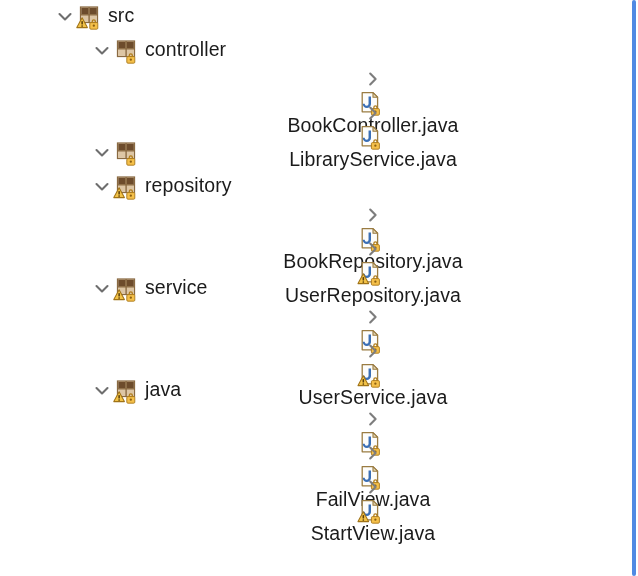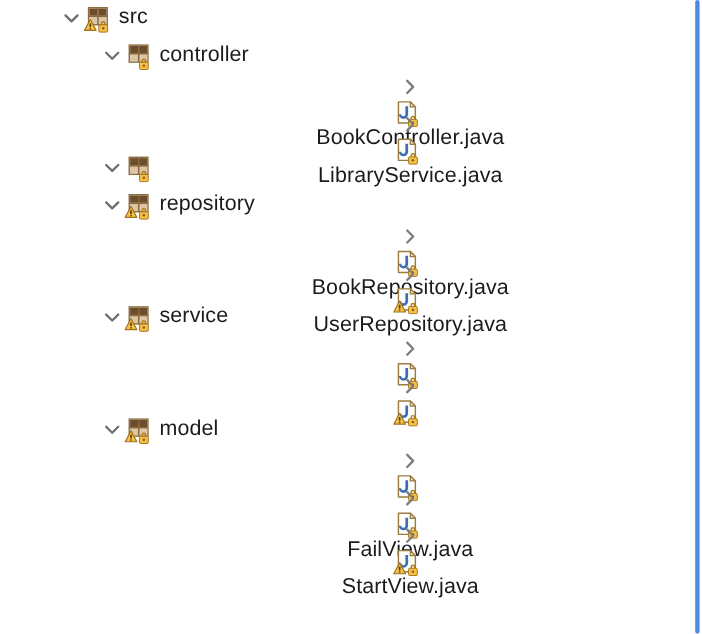--- a/index.html
+++ b/index.html
@@ -336,20 +336,21 @@
             <rect x="4.85" y="4.1" width="1.55" height="3.5" rx="0.6" fill="#5b400c"></rect>
             <rect x="4.85" y="8.25" width="1.55" height="1.5" rx="0.6" fill="#5b400c"></rect>
           </g>
           <g transform="translate(13.6,13.2)">
             <path d="M2.6 4.2 a2.2 2.2 0 0 1 4.4 0 v1.6 h-1.3 v-1.6 a0.9 0.9 0 0 0 -1.8 0 v1.6 h-1.3 z" fill="#b07d1b"></path>
             <rect x="0.8" y="5.4" width="8" height="6.6" rx="1.1" fill="#f5c04a" stroke="#a9781b" stroke-width="0.9"></rect>
             <circle cx="4.8" cy="8.5" r="1.15" fill="#8a5f12"></circle>
           </g>
         </svg>
       </span>
+      <span class="label">UserService.java</span>
     </div>
     <div class="row lvl1">
       <span class="chev">
         <svg width="22" height="22" viewBox="0 0 22 22">
           <path d="M5.5 8 L11 13.4 L16.5 8" fill="none" stroke="#6e6e6e" stroke-width="2.1" stroke-linecap="round" stroke-linejoin="round"></path>
         </svg>
       </span>
       <span class="icon">
         <svg width="26" height="26" viewBox="0 0 26 26">
           <g>
@@ -366,21 +367,21 @@
             <rect x="4.85" y="4.1" width="1.55" height="3.5" rx="0.6" fill="#5b400c"></rect>
             <rect x="4.85" y="8.25" width="1.55" height="1.5" rx="0.6" fill="#5b400c"></rect>
           </g>
           <g transform="translate(13,13.2)">
             <path d="M2.6 4.2 a2.2 2.2 0 0 1 4.4 0 v1.6 h-1.3 v-1.6 a0.9 0.9 0 0 0 -1.8 0 v1.6 h-1.3 z" fill="#b07d1b"></path>
             <rect x="0.8" y="5.4" width="8" height="6.6" rx="1.1" fill="#f5c04a" stroke="#a9781b" stroke-width="0.9"></rect>
             <circle cx="4.8" cy="8.5" r="1.15" fill="#8a5f12"></circle>
           </g>
         </svg>
       </span>
-      <span class="label">model</span>
+      <span class="label">java</span>
     </div>
     <div class="row lvl2">
       <span class="chev">
         <svg width="22" height="22" viewBox="0 0 22 22">
           <path d="M8.2 5.5 L13.6 11 L8.2 16.5" fill="none" stroke="#7d7d7d" stroke-width="2.1" stroke-linecap="round" stroke-linejoin="round"></path>
         </svg>
       </span>
       <span class="icon">
         <svg width="26" height="26" viewBox="0 0 26 26">
           <path d="M5.2 2.6 H16.0 L20.6 7.2 V21.8 H5.2 Z" fill="#fdfdfb" stroke="#9a7c42" stroke-width="1.3" stroke-linejoin="round"></path>

